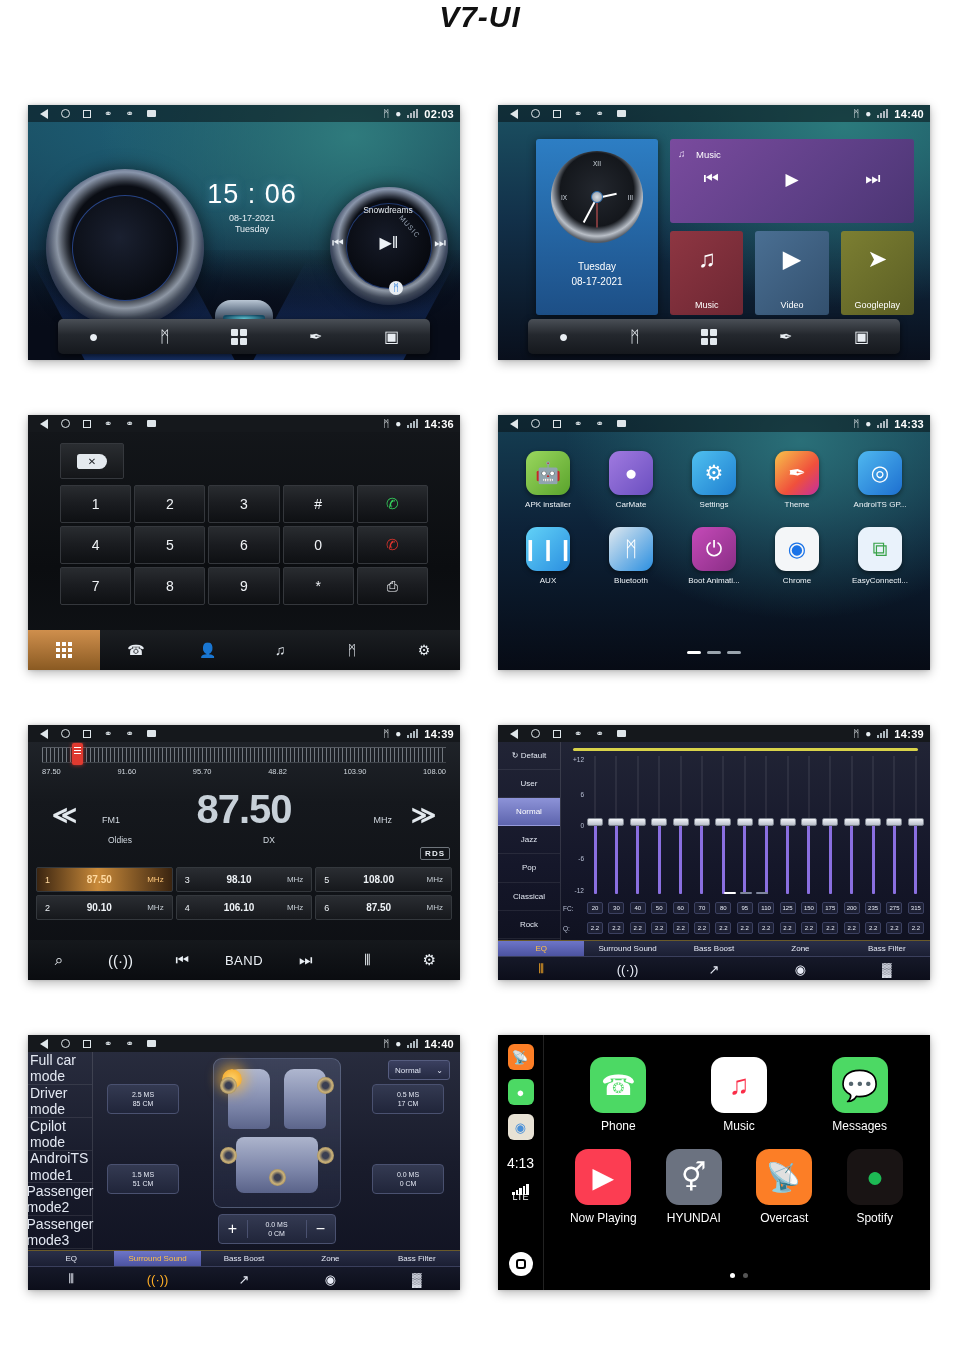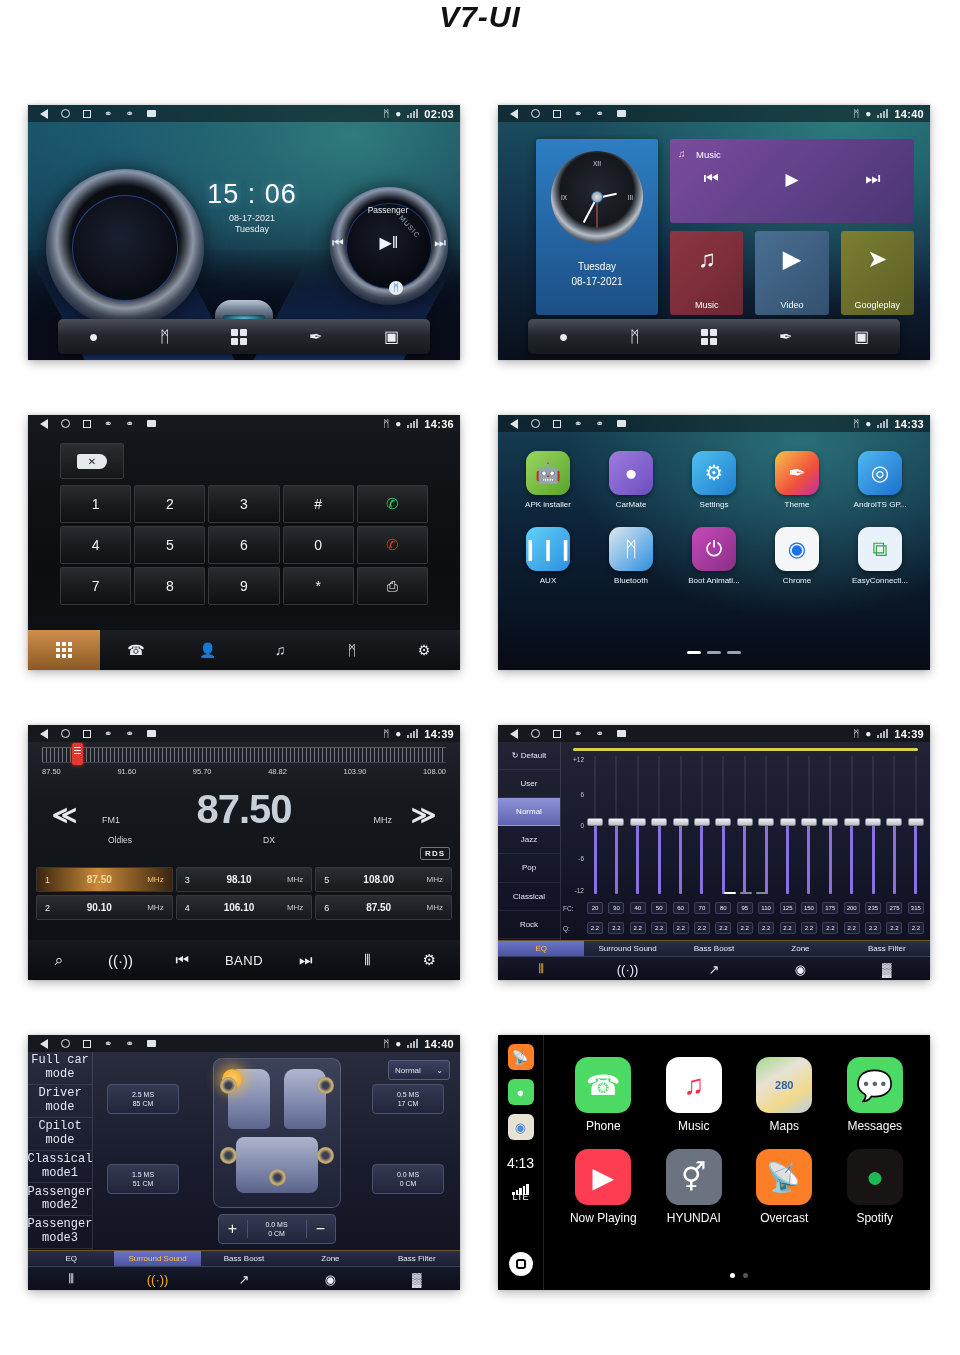--- a/index.html
+++ b/index.html
@@ -301,22 +301,22 @@
   .stab { flex:1; position:relative; background:linear-gradient(180deg,#1c2033,#0c0e1a); }
   .stab .top { height:16px; display:flex; align-items:center; justify-content:center;
     font-size:8px; color:#e4e8f4; background:linear-gradient(180deg,#2a2f48,#1b1f33); border-bottom:1px solid #3a3f5c;}
   .stab .ic { height:24px; display:flex; align-items:center; justify-content:center; font-size:13px; color:#e8ecf6; }
   .stab.act .top { background:linear-gradient(180deg,#6d75c8,#4c53a0); color:#ffc24a; }
   .stab.act .ic { color:#ffae26; }
 
   
   .srnd { position:absolute; inset:0; background: linear-gradient(180deg,#2a2e40,#191c2c 50%,#0f1120); }
   .srnd-side { position:absolute; left:0; top:17px; bottom:40px; width:64px; }
-  .srnd-mode { height:16.6%; display:flex; align-items:center; justify-content:center; text-align:center;
-    color:#e3e8f2; font-size:12px; line-height:1.15; border-bottom:1px solid rgba(255,255,255,.09); padding:0 2px;font-family:Liberation Mono, monospace; }
+  .srnd-mode { height:16.6%; display:flex; align-items:center; justify-content:center; text-align:left;
+    color:#e3e8f2; font-size:14px; line-height:1.15; border-bottom:1px solid rgba(255,255,255,.09); padding:0 2px; }
   .srnd-main { position:absolute; left:64px; right:0; top:17px; bottom:40px; border-left:1px solid rgba(255,255,255,.12); }
   .seatbox { position:absolute; left:50%; top:6px; transform:translateX(-50%); width:128px; height:150px;
     background: linear-gradient(180deg,rgba(150,165,210,.2),rgba(90,105,160,.12));
     border:1px solid rgba(160,175,215,.3); border-radius:9px; }
   .seat { position:absolute; width:42px; height:60px; border-radius:10px 10px 5px 5px;
     background: linear-gradient(180deg,#c3cbe4,#8b95bb 60%,#646e97); opacity:.85; }
   .seat.fl { left:14px; top:10px; } .seat.fr { right:14px; top:10px; }
   .seat.bench { left:22px; right:22px; top:78px; width:auto; height:56px; border-radius:8px; }
   .spk { position:absolute; width:17px; height:17px; border-radius:50%;
     background: radial-gradient(circle,#3b3f52 25%,#cbb27a 55%,#6b5d3a 100%); }
@@ -374,21 +374,21 @@
     <div class="home1"></div>
     <div class="road"></div>
     <div class="car"></div>
     <div class="dial dial-left"></div>
     <div class="dial dial-right"></div>
     <div class="clock-center">
       <div class="clock-big">15 : 06</div>
       <div class="clock-date">08-17-2021</div>
       <div class="clock-day">Tuesday</div>
     </div>
-    <div class="song-title">Passenger</div>
+    <div class="song-title">Snowdreams</div>
     <div class="mus-word">MUSIC</div>
     <div class="mus-row">
       <span class="mus-ico">⏮</span>
       <span class="mus-ico mus-play">▶‖</span>
       <span class="mus-ico">⏭</span>
     </div>
     <div class="bt-badge">ᛗ</div>
     <div class="statusbar trans">
       <div class="sb-left">
         <span class="nav-back"></span>
@@ -911,21 +911,21 @@
       </div>
     </div>
   </div>
 
   <div class="shot">
     <div class="srnd"></div>
     <div class="srnd-side">
       <div class="srnd-mode">Full car mode</div>
       <div class="srnd-mode">Driver mode</div>
       <div class="srnd-mode">Cpilot mode</div>
-      <div class="srnd-mode">Classical mode1</div>
+      <div class="srnd-mode">AndroiTS mode1</div>
       <div class="srnd-mode">Passenger mode2</div>
       <div class="srnd-mode">Passenger mode3</div>
     </div>
     <div class="srnd-main">
       <div class="mode-sel">
         <span>Normal</span>
         <span>⌄</span>
       </div>
       <div class="seatbox">
         <div class="seat fl"></div>
@@ -1025,26 +1025,20 @@
       <div class="cp-row">
         <div class="cp-app">
           <div class="cp-ic" style="background:#4cd964;color:#fff">☎</div>
           <div class="cp-lb">Phone</div>
         </div>
         <div class="cp-app">
           <div class="cp-ic" style="background:#fff;color:#fa2d48">♫</div>
           <div class="cp-lb">Music</div>
         </div>
         <div class="cp-app">
-          <div class="cp-ic" style="background:linear-gradient(150deg,#9fd98a 0%,#e8e2d5 35%,#f1d98a 70%,#b8cfe8 100%);color:#2b5fa8;font-size:11px;font-weight:bold">
-            <span>280</span>
-          </div>
-          <div class="cp-lb">Maps</div>
-        </div>
-        <div class="cp-app">
           <div class="cp-ic" style="background:#4cd964;color:#fff;font-size:30px">💬</div>
           <div class="cp-lb">Messages</div>
         </div>
       </div>
       <div class="cp-row">
         <div class="cp-app">
           <div class="cp-ic" style="background:#fc3d52;color:#fff">▶</div>
           <div class="cp-lb">Now Playing</div>
         </div>
         <div class="cp-app">

